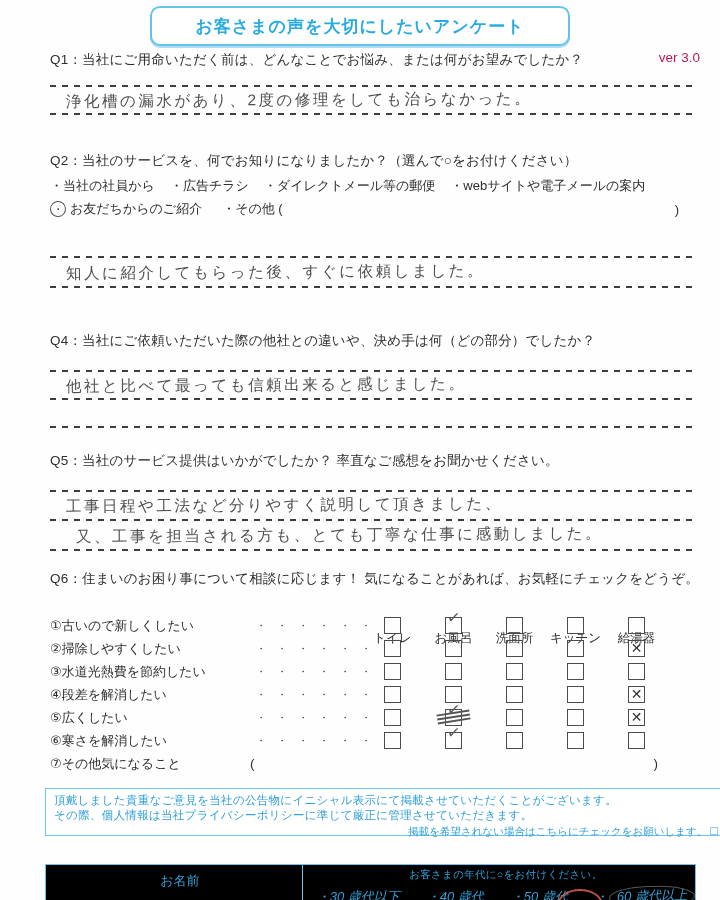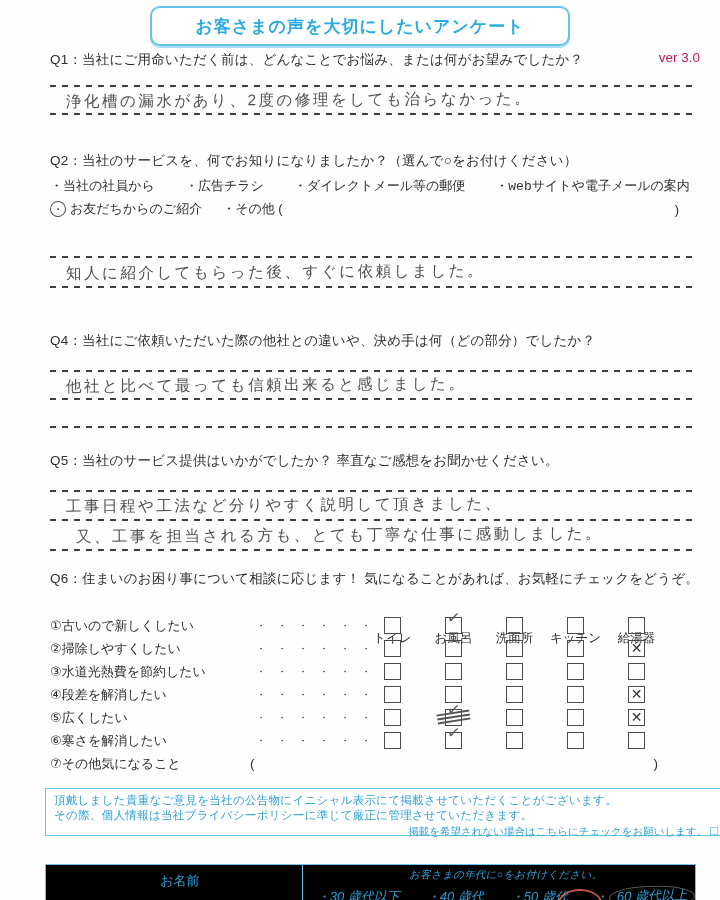--- a/index.html
+++ b/index.html
@@ -23,21 +23,21 @@
   
   .sec { position:absolute; left:50px; width:650px; }
   .qlabel { font-size:13.5px; letter-spacing:.2px; white-space:nowrap; }
   .dash { height:2px; margin-right:4px;
           background:repeating-linear-gradient(90deg,#3e3e3e 0 6px,transparent 6px 12px); }
   .answer { display:flex; align-items:center; padding-left:16px; }
   .hand { font-size:15.5px; color:#4f4f4f; letter-spacing:2.5px;
           transform:rotate(-0.4deg); white-space:nowrap; }
 
   
-  .optrow { display:flex; gap:30px; font-size:13px; margin-top:7px; white-space:nowrap;font-family:Liberation Mono, monospace; }
+  .optrow { display:flex; gap:15px; font-size:13px; margin-top:7px; white-space:nowrap; }
   .optrow2 { display:flex; align-items:center; gap:4px; font-size:13px; margin-top:5px; white-space:nowrap; }
   .circle-bullet { display:inline-flex; align-items:center; justify-content:center;
     width:14px; height:14px; border:1.5px solid #4f4f4f; border-radius:50%;
     font-size:11px; transform:rotate(-3deg); }
   .other-close { margin-left:388px; }
 
   
   .q6grid-head, .q6row {
     display:grid; grid-template-columns:200px 112px 61px 61px 61px 61px 61px;
     align-items:center; height:23px;
@@ -67,21 +67,21 @@
   .optout { text-align:right; font-size:10.5px; margin-top:0; white-space:nowrap; }
   .optout .box { font-size:13px; margin-left:3px; }
 
   
   .btable { position:absolute; left:45px; top:864px; width:651px; height:51px;
     box-sizing:border-box; border:1.5px solid #6ac4ec; background:#000000;
     display:flex; color:#2f9fd6;text-align:center; }
   .cell-name { width:260px; box-sizing:border-box; border-right:1.5px solid #6ac4ec;
     padding:7px 0 0 12px; font-size:13px; }
   .cell-age { flex:1; padding:3px 0 0 14px; }
-  .age-instr { font-size:10.5px; letter-spacing:.3px;font-style:italic; }
+  .age-instr { font-size:10.5px; letter-spacing:.3px; }
   .age-opts { display:flex; gap:27px; align-items:center; font-size:13px; margin-top:4px; white-space:nowrap;font-style:italic; }
   .age-sel { display:flex; align-items:center; gap:1px; }
   .circle60 { display:inline-block; border:1.5px solid #555; border-radius:50%/55%;
     padding:0 7px 2px; transform:rotate(-1.5deg); }
 
   .stamp { position:absolute; left:557px; top:889px; width:42px; height:28px;
     border:2.5px solid #dd5f4b; border-radius:50%; opacity:.85; }
 </style>
 </head>
 <body>

